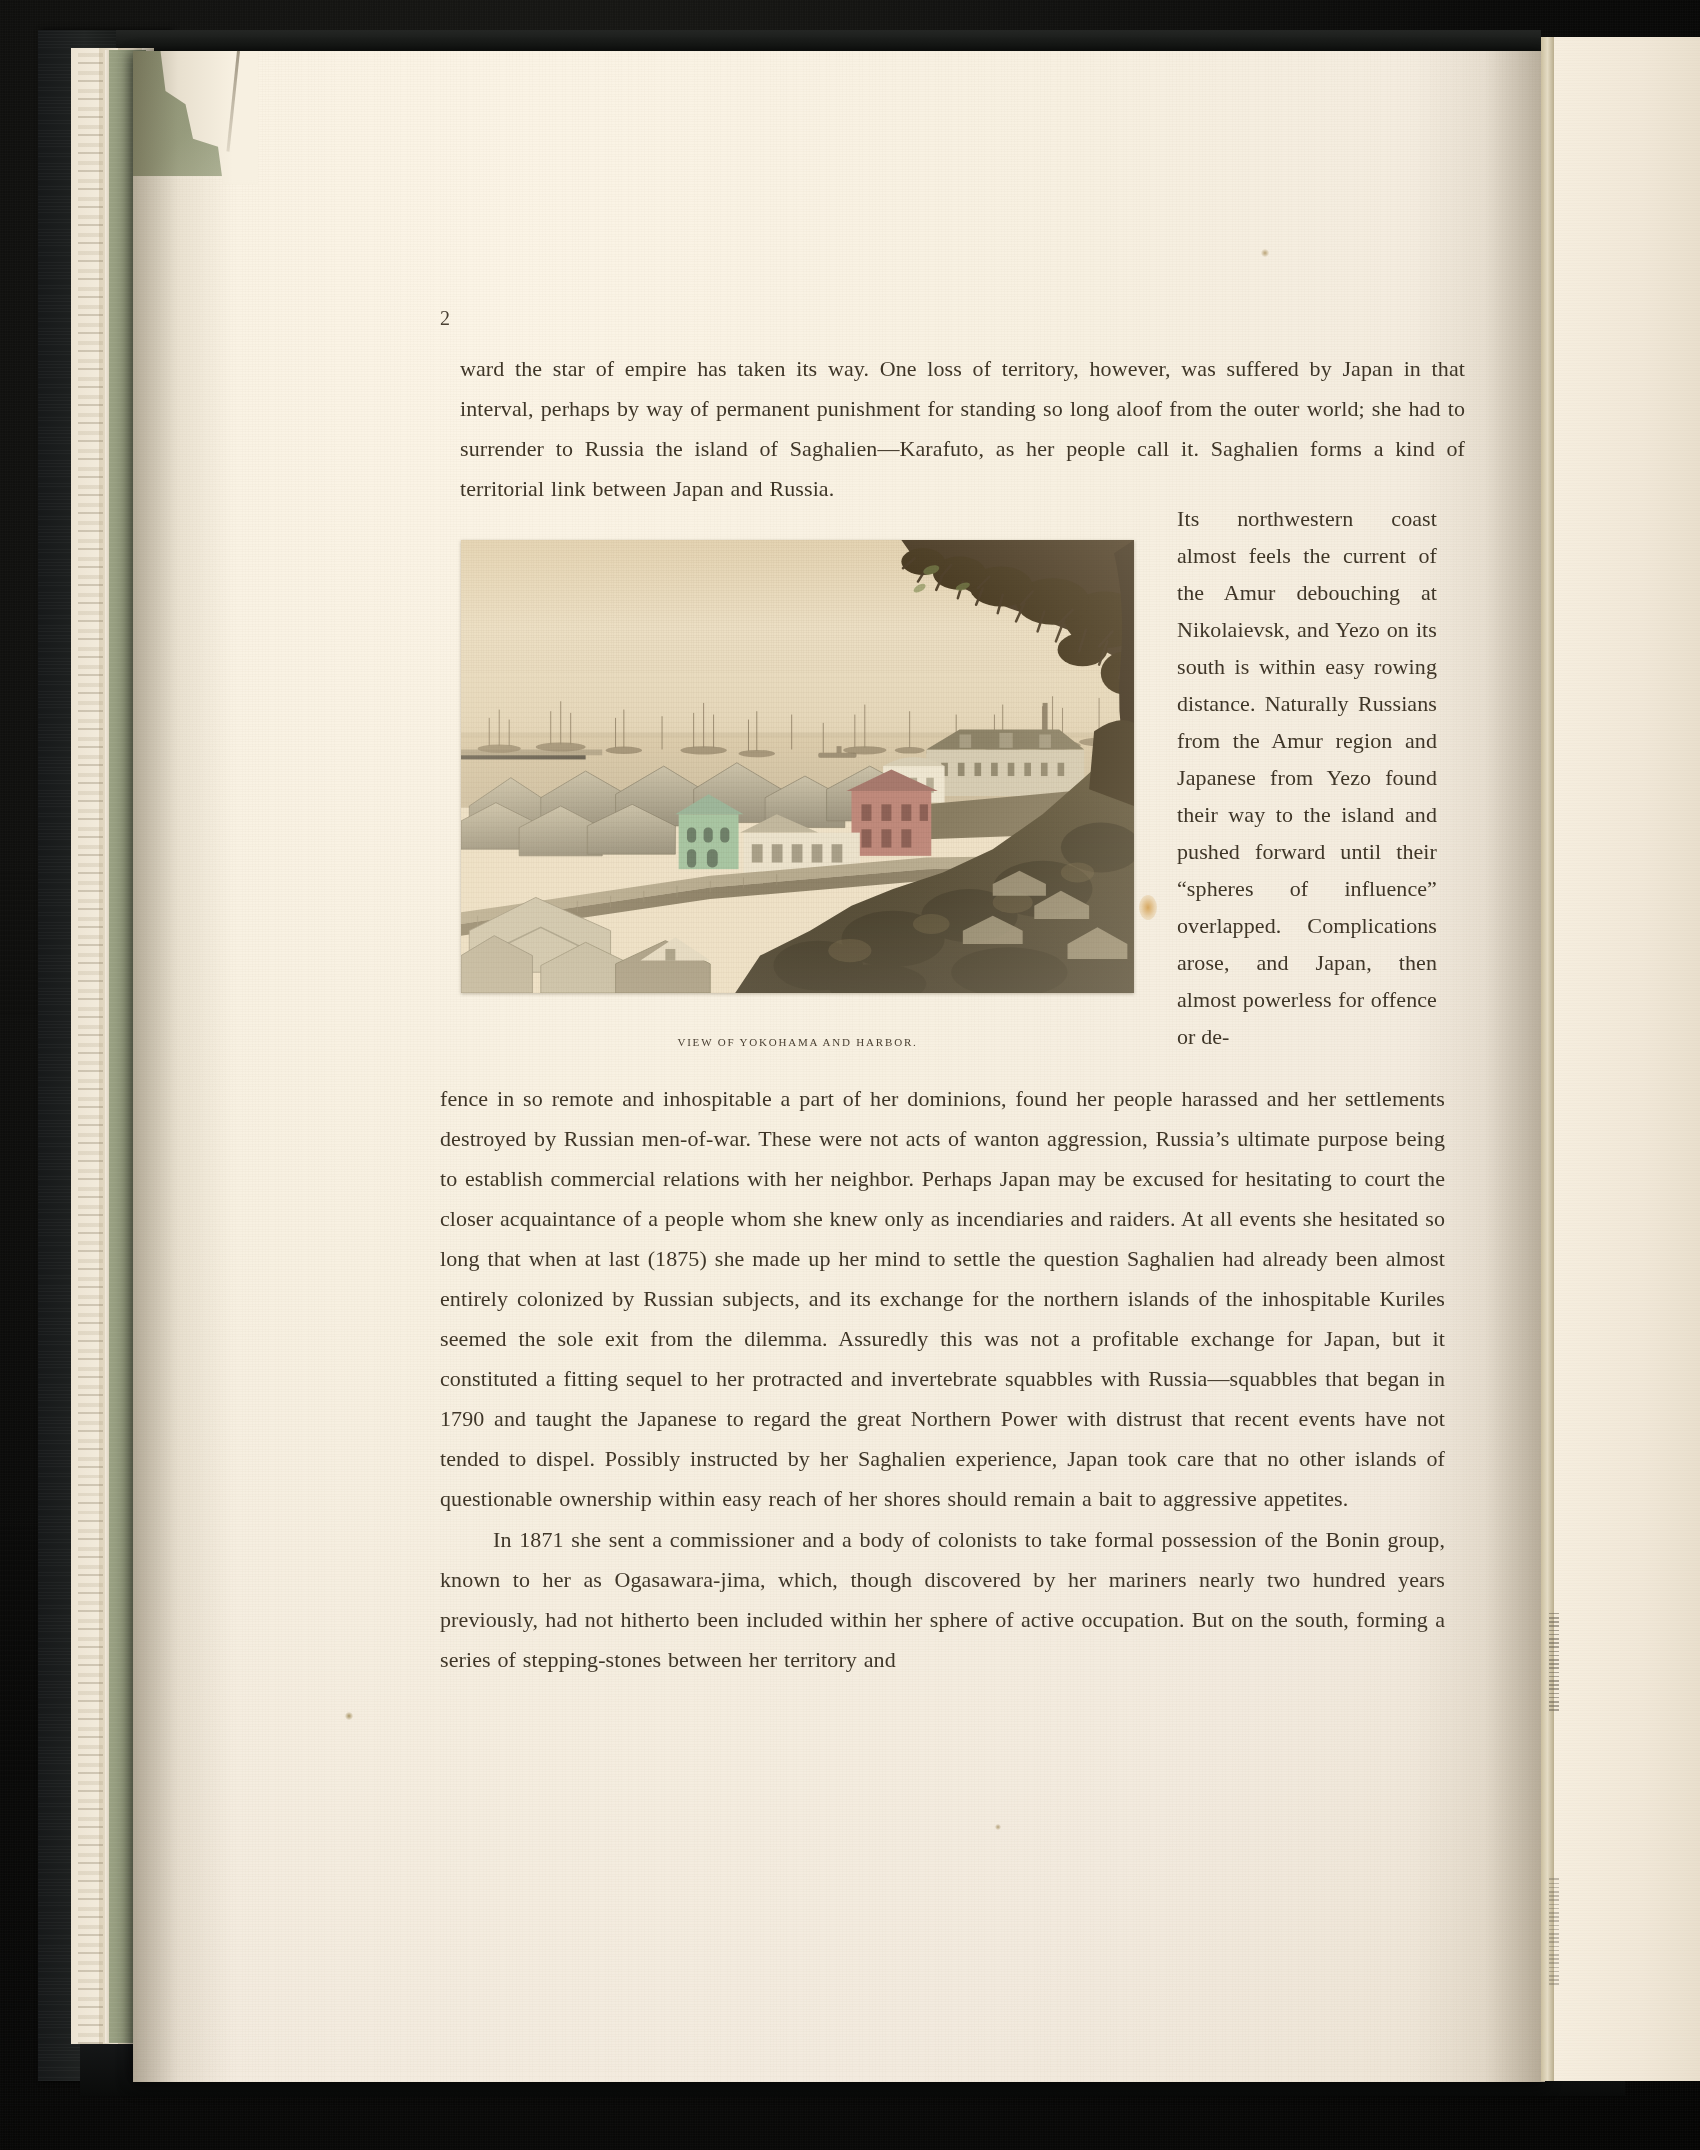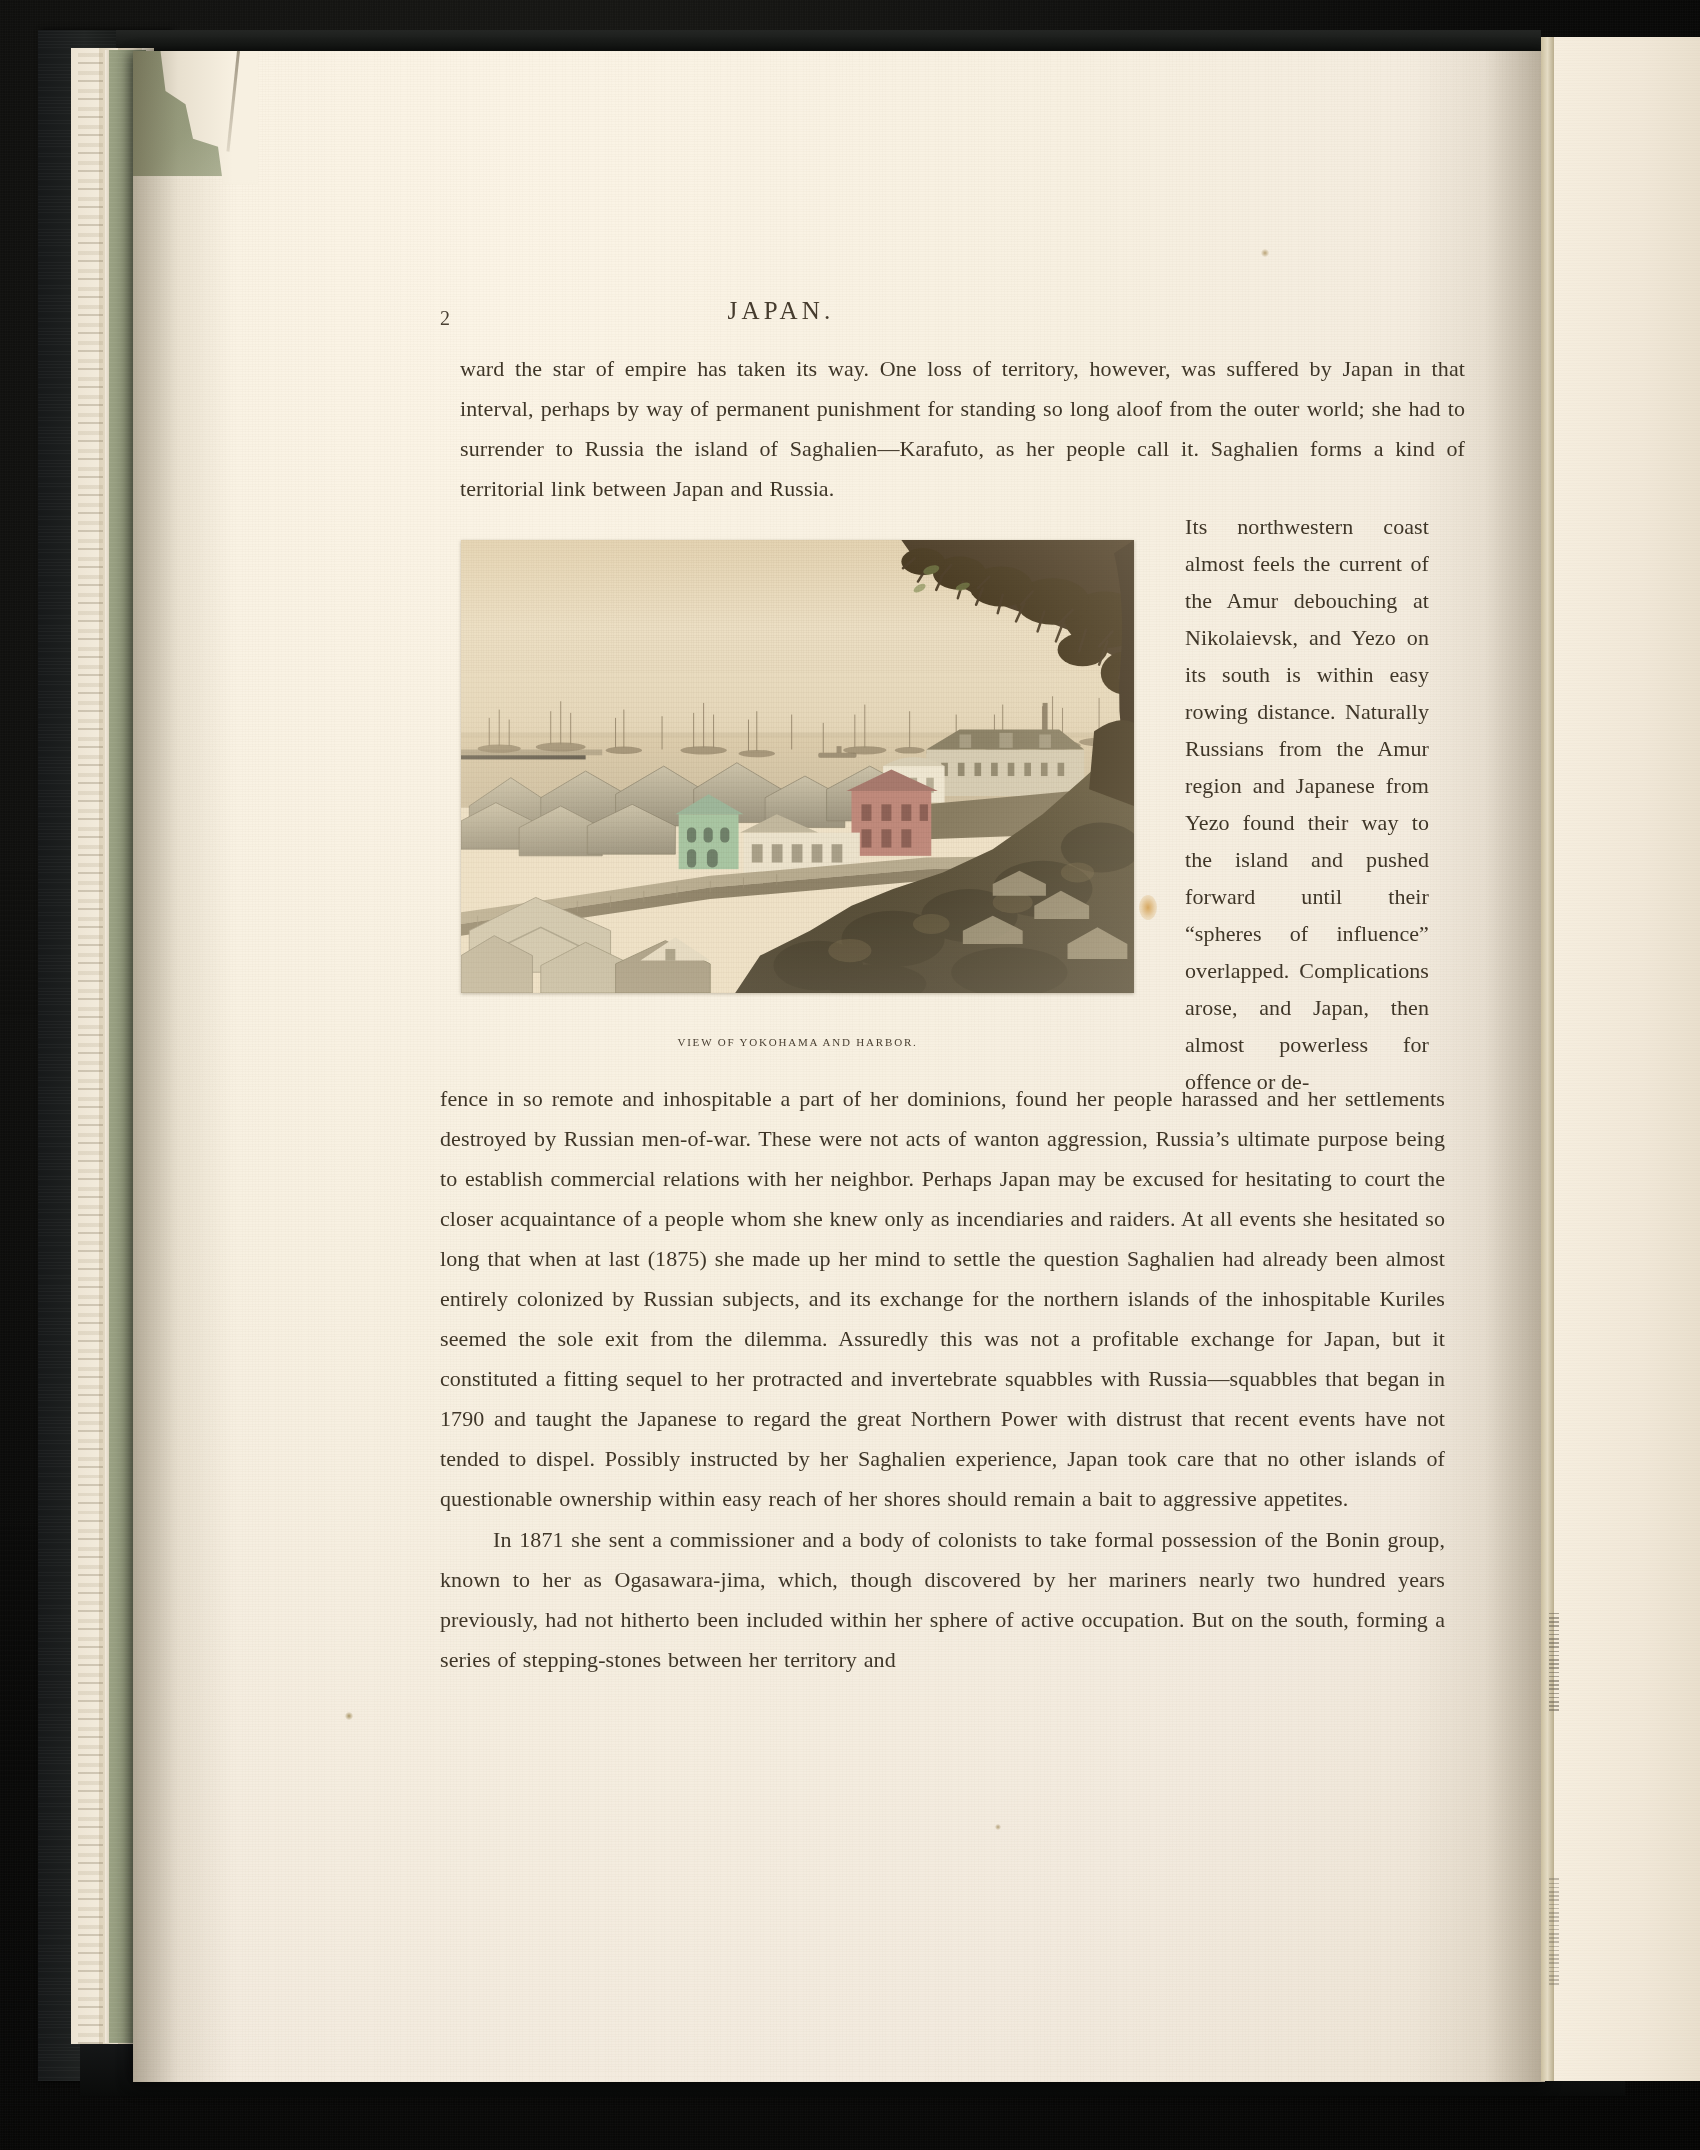--- a/index.html
+++ b/index.html
@@ -101,21 +101,21 @@
   .body-col{position:absolute;left:440px;width:1005px;
      font-size:22px;line-height:40px;color:#3f3628;text-align:justify;
      letter-spacing:0.1px;word-spacing:1.2px;}
   #intro-par{top:349px;margin-left:20px;}
   #lower-par{top:1079px;}
   #final-par{top:1520px;text-indent:53px;}
 
   .sidecol{position:absolute;left:1169px;top:492px;width:276px;
      font-size:22px;line-height:37px;color:#3f3628;text-align:justify;
      letter-spacing:0.1px;}
-  .sidecol p{margin:16px;}
+  .sidecol p{margin:8px;}
 
   
   .caption{position:absolute;left:461px;top:1036px;width:673px;text-align:center;
      font-size:11px;letter-spacing:1.8px;color:#4a4033;}
 
   
   .photo{position:absolute;left:461px;top:540px;width:673px;height:453px;
      overflow:hidden;background:#efe2c8;
      box-shadow:0 0.8px 3.3px rgba(90,76,50,.35);}
   .photo svg{display:block;width:673px;height:453px;}
@@ -165,23 +165,20 @@
   <div class="torn-corner-paper"></div>
   <div class="tear-crack"></div>
   <div class="gutter-shade"></div>
   <div class="foreedge-shade"></div>
 
   <div class="facing-edge"></div>
   <div class="facing-page"></div>
   <div class="facing-marks" style="top:1611px;height:100px;"></div>
   <div class="facing-marks" style="top:1877px;height:108px;opacity:.38;"></div>
 
-  <div class="running-head">
-    <span>JAPAN.</span>
-  </div>
   <div class="page-folio">2</div>
 
   <div class="body-col" id="intro-par">ward the star of empire has taken its way.   One loss of territory, however, was suffered by Japan in that interval, perhaps by way of permanent punishment for standing so long aloof from the outer world; she had to surrender to Russia the island of Saghalien—Karafuto, as her people call it.   Saghalien forms a kind of territorial link between Japan and Russia.</div>
 
   <div class="photo">
     <svg viewBox="0 0 810 545" preserveAspectRatio="none">
       <defs>
         <linearGradient id="skyG" x1="0" y1="0" x2="0" y2="1">
           <stop offset="0%" stop-color="#e4d3b2"></stop>
           <stop offset="35%" stop-color="#ecdfc4"></stop>

